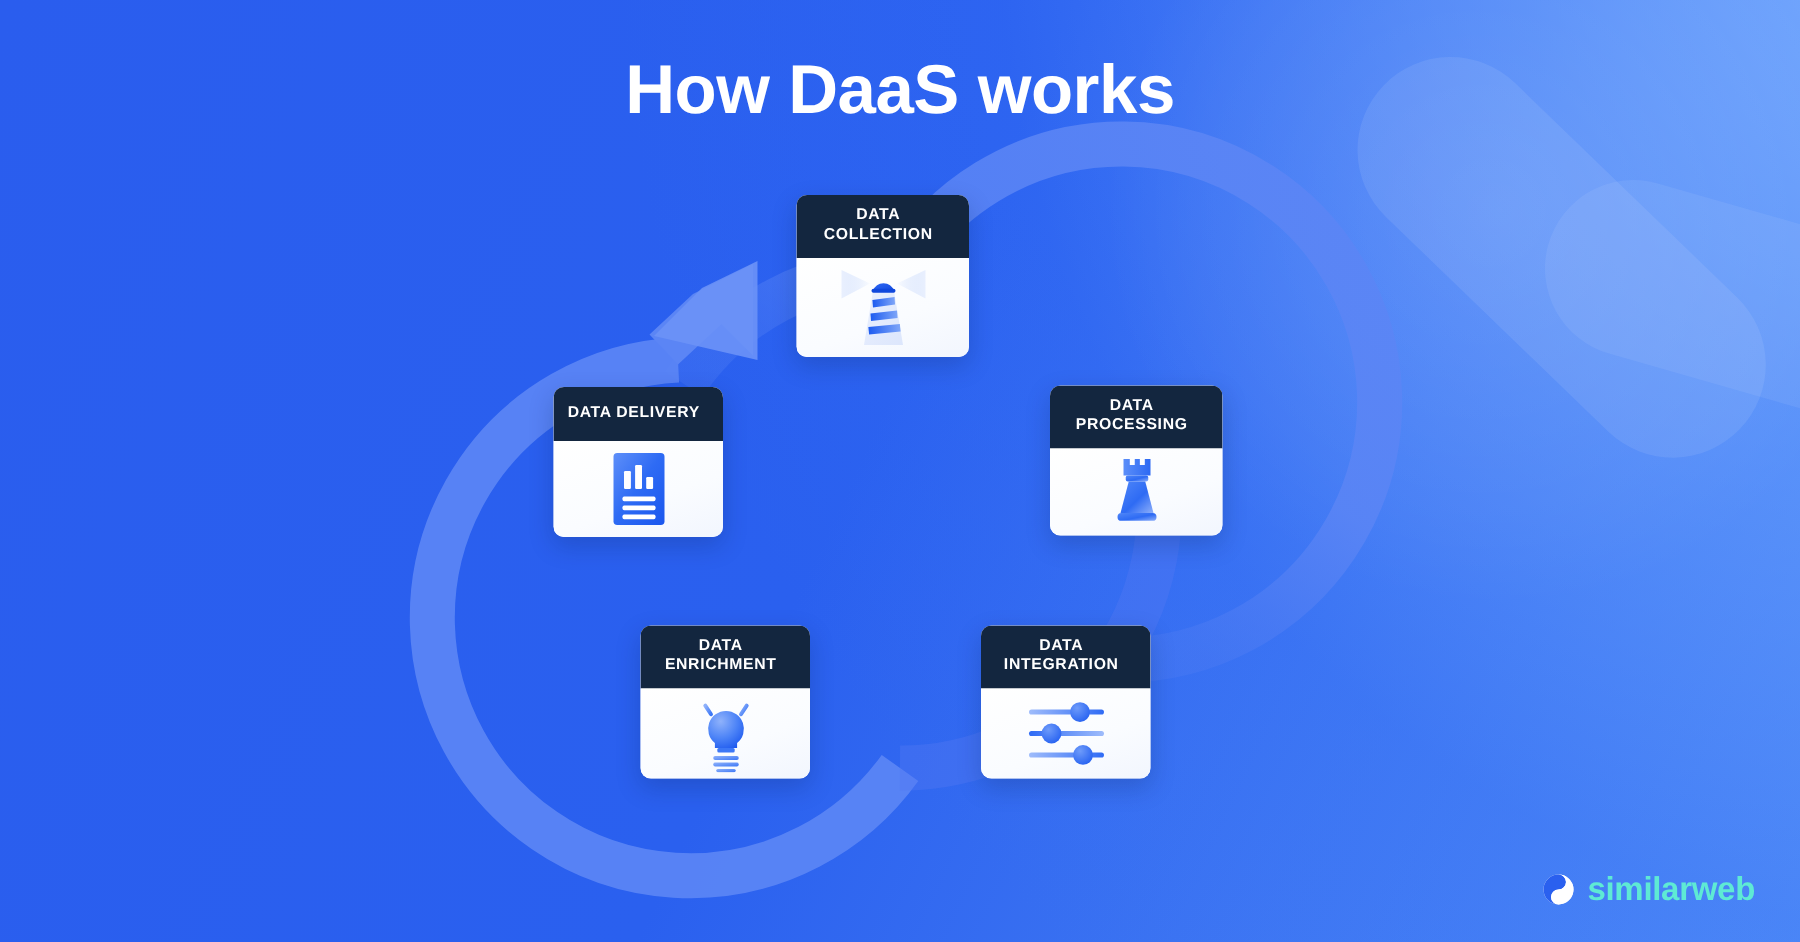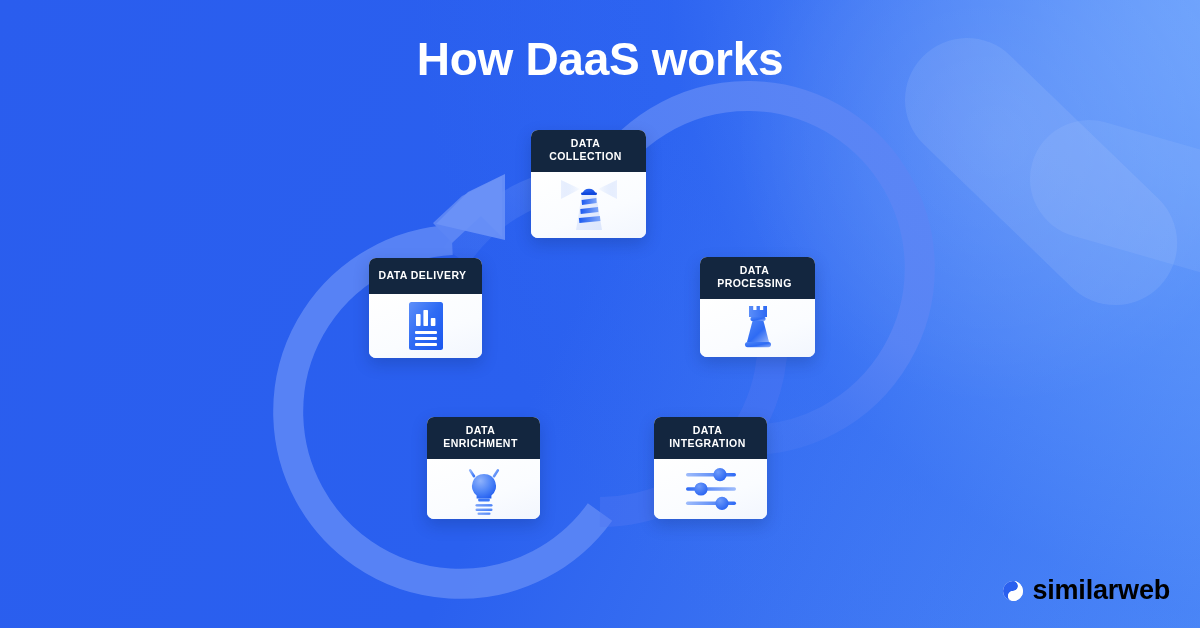--- a/index.html
+++ b/index.html
@@ -115,22 +115,22 @@
   
   .logo {
     position: absolute;
     right: 30px;
     bottom: 22px;
     display: flex;
     align-items: center;
     gap: 8px;
   }
   .logo-text {
-    color: #000000;
-    font-size: 27px;
+    color: #5eead4;
+    font-size: 22px;
     font-weight: bold;
     letter-spacing: -0.2px;
   }
 </style>
 </head>
 <body>
 
 <div id="canvas">
 
   <div class="bg-grad"></div>

